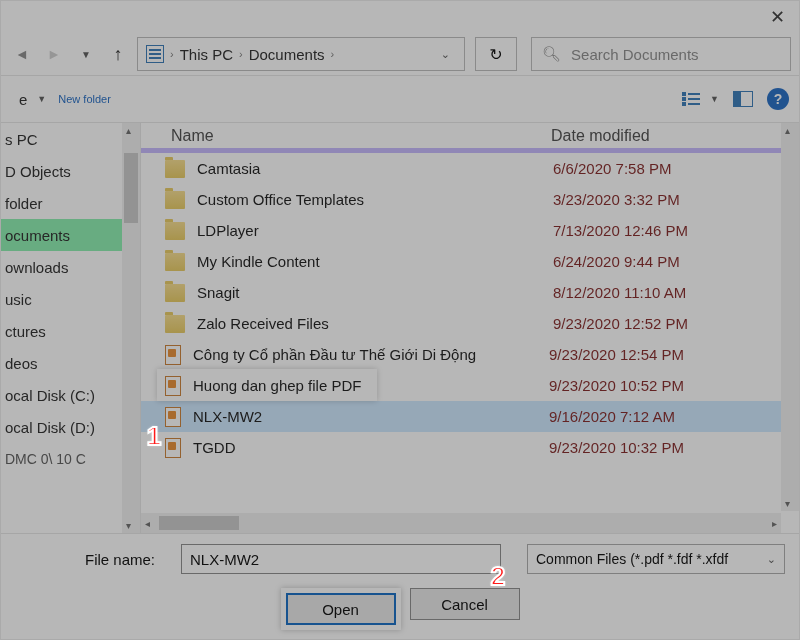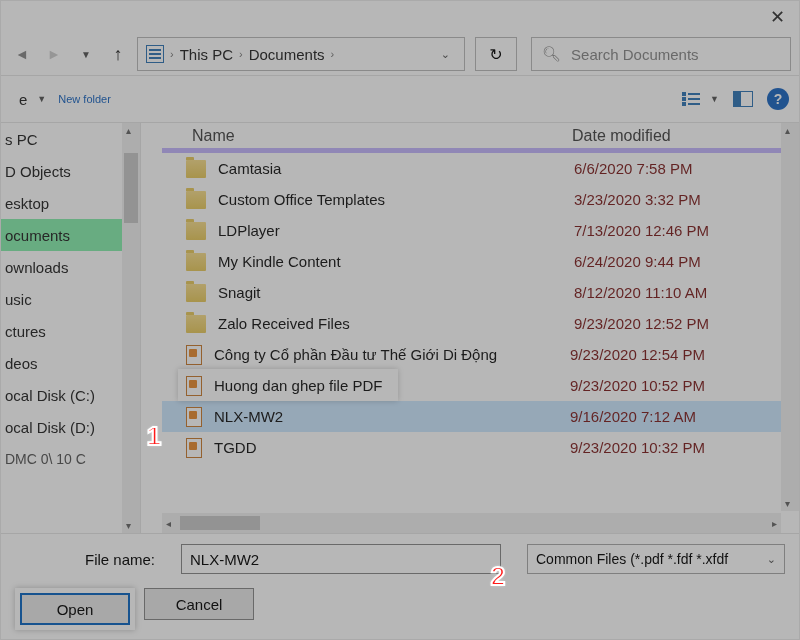--- a/index.html
+++ b/index.html
@@ -30,21 +30,21 @@
   .tri { font-size: 9px; color: #555; margin-left: 2px; }
   .newfolder { color: #1a66c2; font-size: 11px; padding: 0 12px; }
   .toolbar-spacer { flex: 1; }
   .viewopt { display: flex; align-items: center; gap: 2px; color: #2e75b6; }
   .list-icon { width: 18px; height: 14px; position: relative; }
   .list-icon::before { content: ""; position: absolute; left: 0; top: 0; width: 4px; height: 4px; background: #2e75b6; box-shadow: 0 5px 0 #2e75b6, 0 10px 0 #2e75b6; }
   .list-icon::after { content: ""; position: absolute; left: 6px; right: 0; top: 1px; height: 2px; background: #2e75b6; box-shadow: 0 5px 0 #2e75b6, 0 10px 0 #2e75b6; }
   .pane-icon { width: 20px; height: 16px; border: 1px solid #2e75b6; margin-left: 14px; position: relative; }
   .pane-icon::after { content: ""; position: absolute; left: 0; top: 0; bottom: 0; width: 7px; background: #2e75b6; }
   .help-icon { width: 22px; height: 22px; border-radius: 50%; background: #1a66c2; color: #fff; display: flex; align-items: center; justify-content: center; font-size: 14px; font-weight: bold; margin-left: 14px; }
-  .body { display: flex; height: 410px; gap: 21px; }
+  .body { display: flex; height: 410px; }
   .sidebar { width: 140px; border-right: 1px solid #e5e5e5; position: relative; font-size: 15px; color: #222; }
   .side-scroll { position: absolute; right: 0; top: 0; bottom: 0; width: 18px; background: #f0f0f0; }
   .side-scroll::before { content: "▴"; position: absolute; top: 2px; left: 4px; font-size: 10px; color: #666; }
   .side-scroll::after { content: "▾"; position: absolute; bottom: 2px; left: 4px; font-size: 10px; color: #666; }
   .side-thumb { position: absolute; right: 2px; top: 30px; width: 14px; height: 70px; background: #c8c8c8; }
   .side-item { height: 32px; display: flex; align-items: center; padding-left: 4px; white-space: nowrap; overflow: hidden; }
   .side-item.sel { background: #86efac; }
   .side-item.cut { font-size: 14px; color: #555; }
   .filepane { flex: 1; position: relative; }
   .colheader { height: 30px; border-bottom: 5px solid #c4b5fd; display: flex; align-items: center; font-size: 16px; color: #444; }
@@ -66,21 +66,21 @@
   .pdfdoc { background: #fff; border: 1px solid #c97b2e; width: 16px; height: 20px; position: relative; }
   .pdfdoc::before { content: ""; position: absolute; left: 2px; top: 3px; width: 8px; height: 8px; background: #e88b2e; border-radius: 1px; }
   .fname { width: 346px; white-space: nowrap; overflow: hidden; text-overflow: ellipsis; }
   .fdate { flex: 1; padding-left: 10px; color: #7f1d1d; }
   .selbox { border: 2px solid #fff; position: absolute; left: 16px; top: 246px; height: 32px; width: 220px; z-index: 5; pointer-events: none; box-shadow: 0 0 6px rgba(0,0,0,0.2); }
   .footer { border-top: 1px solid #e5e5e5; padding: 10px 14px 14px 14px; }
   .fnrow { display: flex; align-items: center; gap: 26px; margin-bottom: 14px; }
   .fnlabel { width: 140px; text-align: right; font-size: 15px; }
   .fninput { flex: 1; height: 30px; border: 1px solid #888; padding: 0 8px; font-size: 15px; }
   .ftype { width: 258px; height: 30px; border: 1px solid #aaa; display: flex; align-items: center; justify-content: space-between; padding: 0 8px; font-size: 14px; }
-  .btnrow { display: flex; justify-content: flex-start; gap: 9px; padding-right: 0; }
+  .btnrow { display: flex; justify-content: center; gap: 9px; padding-right: 0; }
   .btn { width: 110px; height: 32px; border: 1px solid #888; background: #e8e8e8; font-size: 15px; display: flex; align-items: center; justify-content: center; }
   .btn.primary { border: 2px solid #0a66c2; background: #e8e8e8; }
   .openwrap { border: 3px solid #fff; padding: 2px; box-shadow: 0 0 6px rgba(0,0,0,0.25); }
   
   .dim { position: absolute; inset: 0; background: rgba(50,50,50,0.35); pointer-events: none; z-index: 20; }
   
   .callout { position: absolute; z-index: 30; width: 34px; height: 34px; display: flex; align-items: center; justify-content: center; font-size: 26px; font-weight: 900; color: #ff1a1a; -webkit-text-stroke: 2px #fff; text-shadow: 0 0 3px #fff; pointer-events: none; }
 </style>
 </head>
 <body>
@@ -124,21 +124,21 @@
     </span>
     <span class="pane-icon"></span>
     <span class="help-icon">?</span>
   </div>
 
   <div class="body">
     <div class="sidebar">
       <div id="sidebar-items">
           <div class="side-item">s PC</div>
           <div class="side-item">D Objects</div>
-          <div class="side-item">esktop</div>
+          <div class="side-item">folder</div>
           <div class="side-item sel">ocuments</div>
           <div class="side-item">ownloads</div>
           <div class="side-item">usic</div>
           <div class="side-item">ctures</div>
           <div class="side-item">deos</div>
           <div class="side-item">ocal Disk (C:)</div>
           <div class="side-item">ocal Disk (D:)</div>
         </div>
       <div class="side-item cut">DMC 0\ 10 C</div>
       <div class="side-scroll">

